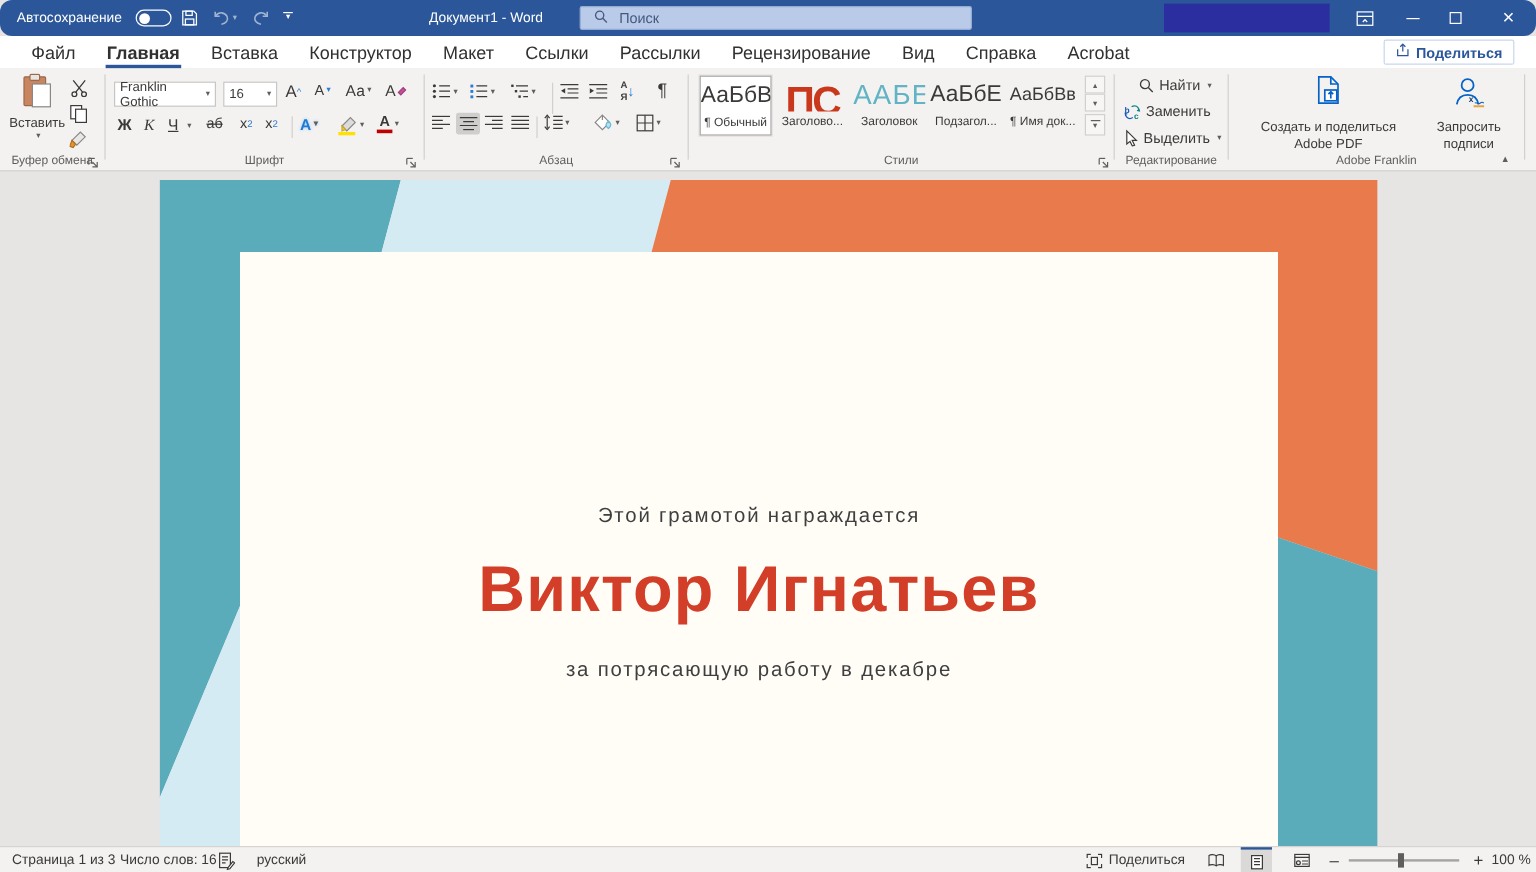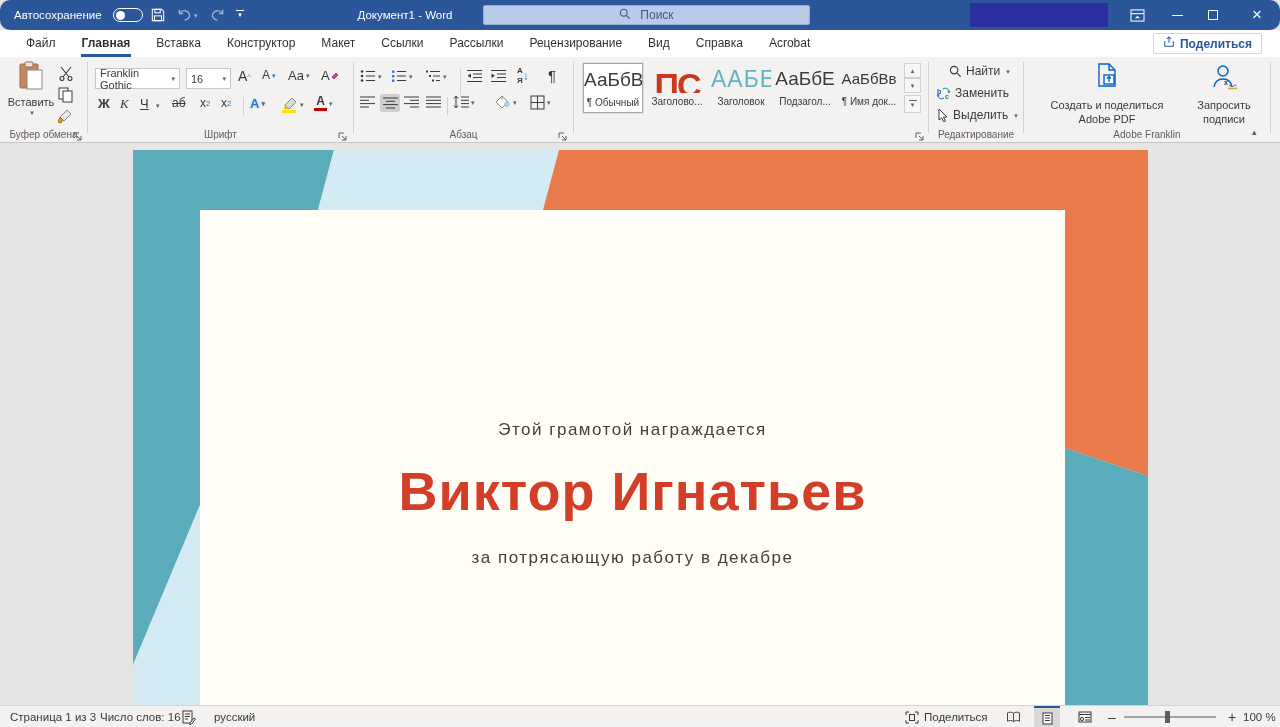--- a/index.html
+++ b/index.html
@@ -7,30 +7,30 @@
   body { font-family:"Liberation Sans", sans-serif; }
   .app { position:relative; width:1280px; height:727px; overflow:hidden; background:#e6e5e4; }
 
   
   .titlebar { position:absolute; left:0; top:0; width:1280px; height:30px; background:#2b579a; color:#fff;border-radius:10px; }
   .titlebar .t { position:absolute; font-size:11.5px; color:#fff; white-space:nowrap; }
   .toggle { position:absolute; left:113px; top:8px; width:30px; height:14px; border:1px solid #fff; border-radius:8px; }
   .toggle .knob { position:absolute; left:2px; top:1.5px; width:9px; height:9px; border-radius:50%; background:#fff; }
   .tb-ico { position:absolute; display:flex; align-items:center; justify-content:center; }
   .dim { opacity:.55; }
-  .searchbox { position:absolute; left:483px; top:5px; width:327px; height:20px; background:#b9cbe9; border:1px solid #94abd4; border-radius:2px; display:flex; align-items:center; gap:9px; padding:0 11px; color:#44597e; font-size:12px;justify-content:center; }
+  .searchbox { position:absolute; left:483px; top:5px; width:327px; height:20px; background:#b9cbe9; border:1px solid #94abd4; border-radius:2px; display:flex; align-items:center; gap:9px; padding:0 11px; color:#44597e; font-size:12px; }
   .account { position:absolute; left:970px; top:3px; width:138px; height:24px; background:#2b2e9e; }
   .winbtn { position:absolute; top:0; width:34px; height:30px; display:flex; align-items:center; justify-content:center; color:#fff; }
   .maxbox { width:10px; height:10px; border:1px solid #fff; display:inline-block; }
   .minline { width:11px; border-top:1.5px solid #fff; display:inline-block; }
 
   
   .tabrow { position:absolute; left:0; top:30px; width:1280px; height:27px; background:#fff; }
   .tabs { display:flex; padding-left:13px; height:100%; }
-  .tab { position:relative; padding:6px 13px 0 13px; font-size:12px; color:#323130; height:100%; cursor:default; }
+  .tab { position:relative; padding:6px 13px 0 13px; font-size:15px; color:#323130; height:100%; cursor:default; }
   .tab.active { font-weight:bold; }
   .tab.active::after { content:""; position:absolute; left:12px; right:12px; bottom:0; height:3px; background:#2b579a; }
   .sharebtn { position:absolute; right:18px; top:3px; height:21px; padding:0 9px; background:#fff; border:1px solid #c7d8ef; border-radius:2px; display:flex; align-items:center; gap:5px; font-size:12px; font-weight:bold; color:#2b579a; }
 
   
   .ribbon { position:absolute; left:0; top:57px; width:1280px; height:86px; background:#f3f2f1; border-bottom:1px solid #c8c6c4; color:#3b3a39; }
   .grp { position:absolute; top:0; height:86px; }
   .grp-label { position:absolute; left:0; right:0; bottom:3px; text-align:center; font-size:10px; color:#605e5c; white-space:nowrap; }
   .vsep { position:absolute; top:5px; bottom:9px; width:1px; background:#d2d0ce; }
   .it { position:absolute; display:flex; align-items:center; justify-content:center; color:#3b3a39; font-size:13px; white-space:nowrap; }
@@ -384,20 +384,21 @@
       <span class="scrbtn" style="top:6px">
           <span>▴</span>
         </span>
       <span class="scrbtn" style="top:21px">
           <span>▾</span>
         </span>
       <span class="scrbtn" style="top:38px;height:18px;flex-direction:column">
         <span style="width:8px;border-top:1px solid #605e5c"></span>
         <span>▾</span>
       </span>
+      <span class="grp-label">Стили</span>
       <span class="launch" style="right:2px"><svg width="10" height="10" viewBox="0 0 10 10">
             <path d="M1 1v5M1 1h5" stroke="#605e5c" fill="none"></path>
             <path d="M4 4l4 4M8 4v4h-4" stroke="#605e5c" fill="none"></path>
           </svg></span>
     </div>
     <span class="vsep" style="left:928px"></span>
 
     <div class="grp" style="left:929px;width:94px">
       <span class="it" style="left:20px;top:7px;font-size:12px;gap:4px">
         <svg width="13" height="13" viewBox="0 0 14 14">

